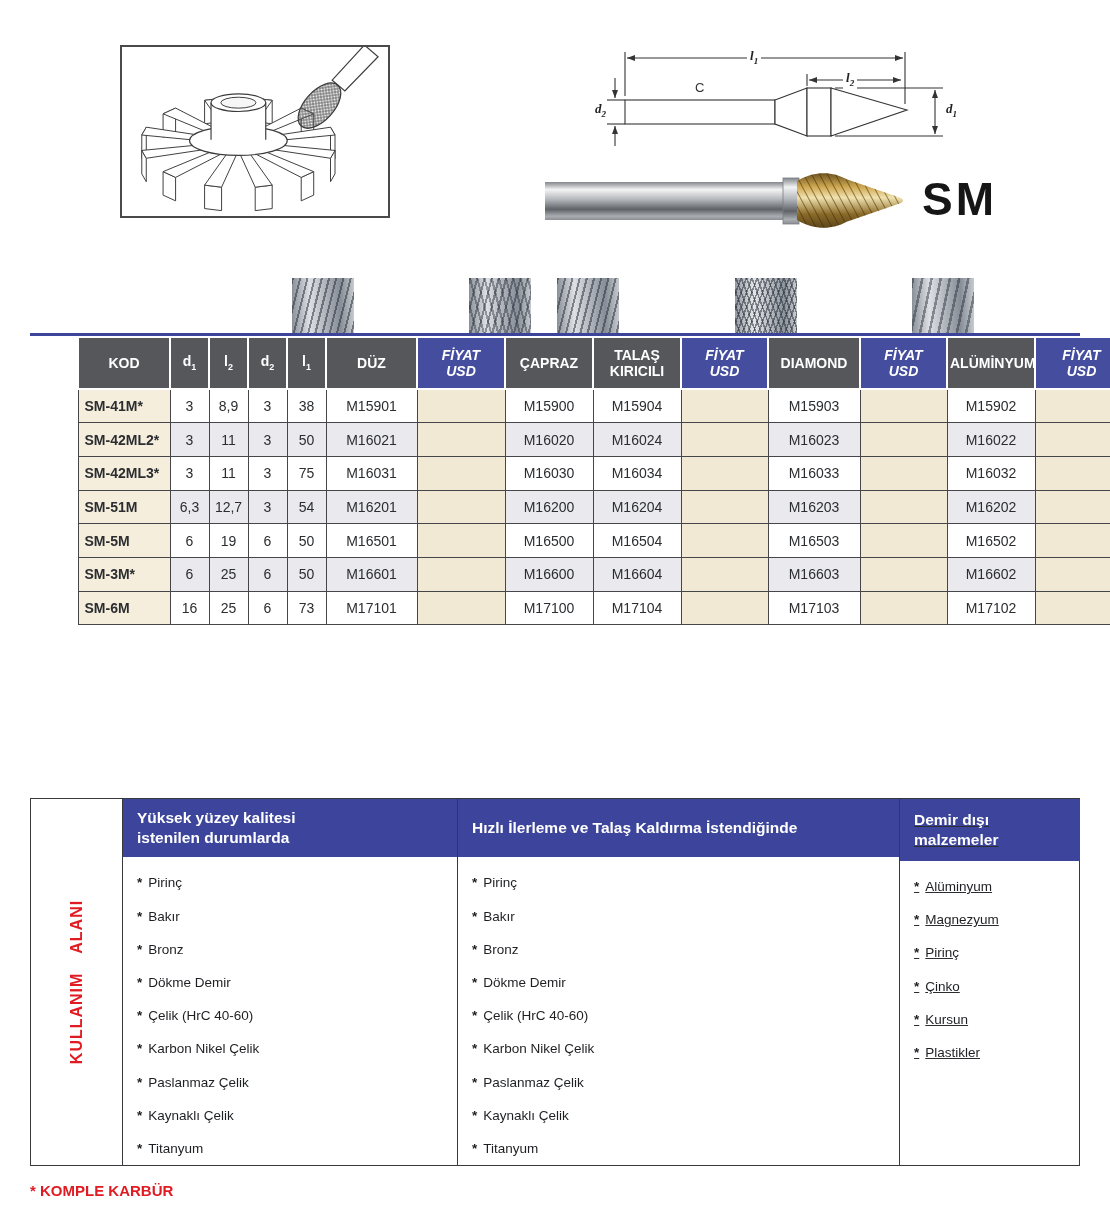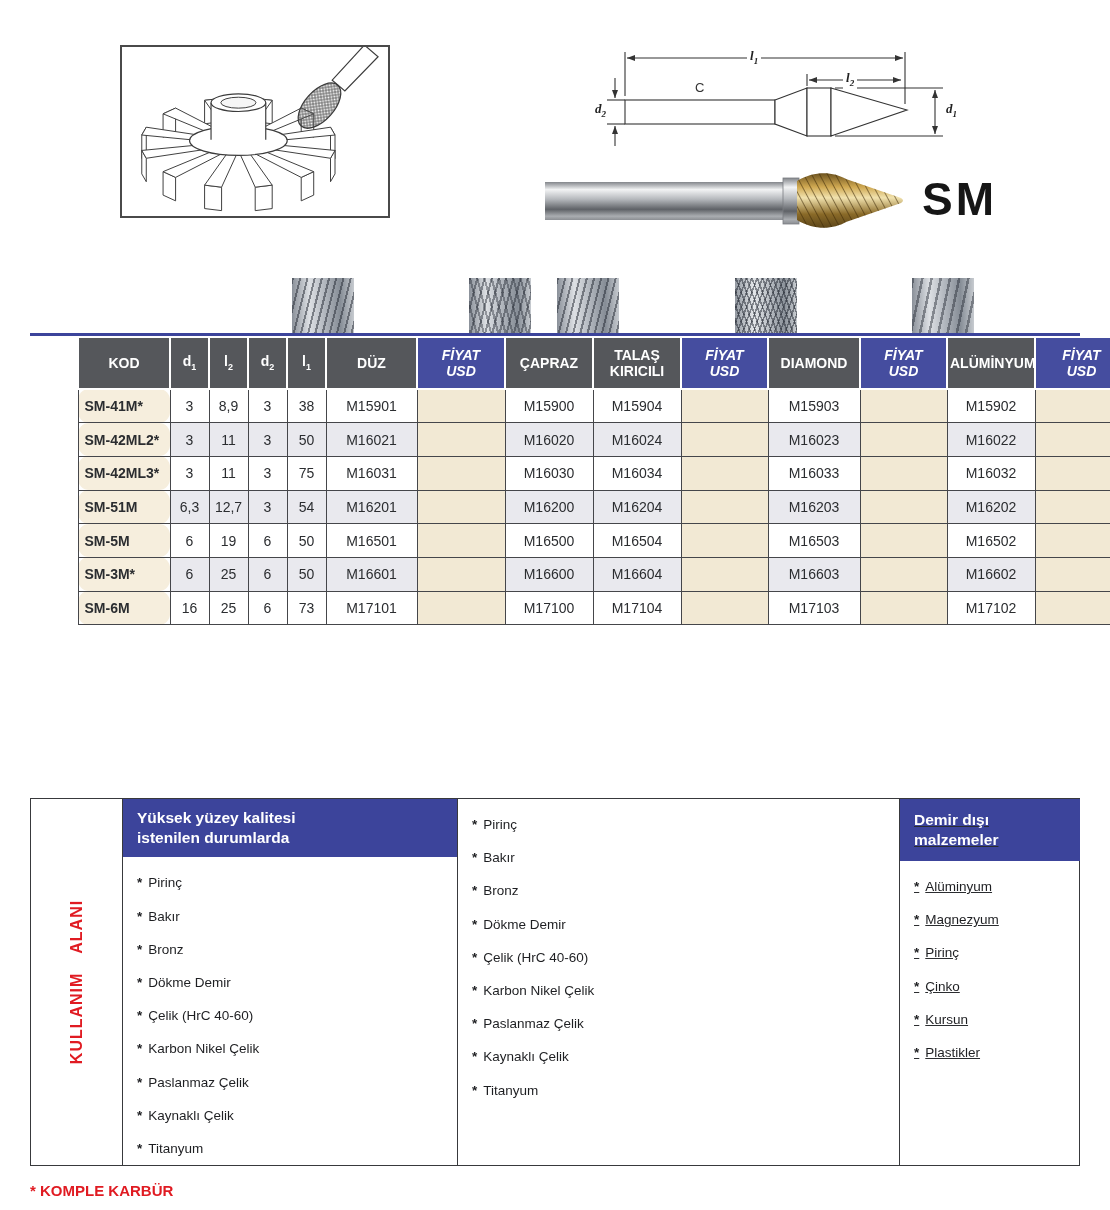--- a/index.html
+++ b/index.html
@@ -57,21 +57,21 @@
   .burr-photo.pos4{left:735px;} .burr-photo.pos5{left:912px;}
 
   
   .table-wrap{position:absolute;left:30px;top:333px;width:1050px;border-top:3px solid var(--usage-blue);}
   table{border-collapse:collapse;table-layout:fixed;width:1050px;margin-left:47px;}
   th{border:2px solid #fff;font-weight:bold;color:#fff;font-size:14px;line-height:1.15;height:52px;text-align:center;padding:2px;}
   .th-dark{background:var(--header-dark);}
   .th-blue{background:var(--header-blue);font-style:italic;}
   th sub{font-size:9px;}
   td{border:1px solid var(--border-dark);height:33.7px;font-size:14px;text-align:center;padding:0 3px;background:#fff;color:var(--ink);}
-  td.c-kod{background:var(--kod-beige);font-weight:bold;text-align:left;padding-left:6px;font-size:14px;border-radius:11px;}
+  td.c-kod{background:var(--kod-beige);font-weight:bold;text-align:left;padding-left:6px;font-size:14px;}
   td.c-price{background:var(--price-beige);}
   tbody tr:nth-child(even) td.c-dim,
   tbody tr:nth-child(even) td.c-code{background:var(--row-stripe);}
 
   
   .usage-wrap{position:absolute;left:30px;top:798px;width:1050px;height:368px;display:flex;border:1px solid #38393c;}
   .usage-side{width:92px;border-right:1px solid #38393c;position:relative;background:#fff;flex:none;}
   .usage-side span{position:absolute;left:50%;top:50%;transform:translate(-50%,-50%) rotate(-90deg);white-space:nowrap;
     font-weight:bold;font-size:16px;letter-spacing:1px;word-spacing:14px;color:var(--accent-red);}
   .usage-col{flex:none;border-right:1px solid #38393c;display:flex;flex-direction:column;}
@@ -411,20 +411,23 @@
             <span class="star">*</span>
             <span>Kaynaklı Çelik</span>
           </div>
           <div class="usage-item">
             <span class="star">*</span>
             <span>Titanyum</span>
           </div>
         </div>
       </div>
       <div class="usage-col uc2">
+        <div class="usage-title">
+          <span>Hızlı İlerleme ve Talaş Kaldırma İstendiğinde</span>
+        </div>
         <div class="usage-list">
           <div class="usage-item">
             <span class="star">*</span>
             <span>Pirinç</span>
           </div>
           <div class="usage-item">
             <span class="star">*</span>
             <span>Bakır</span>
           </div>
           <div class="usage-item">

